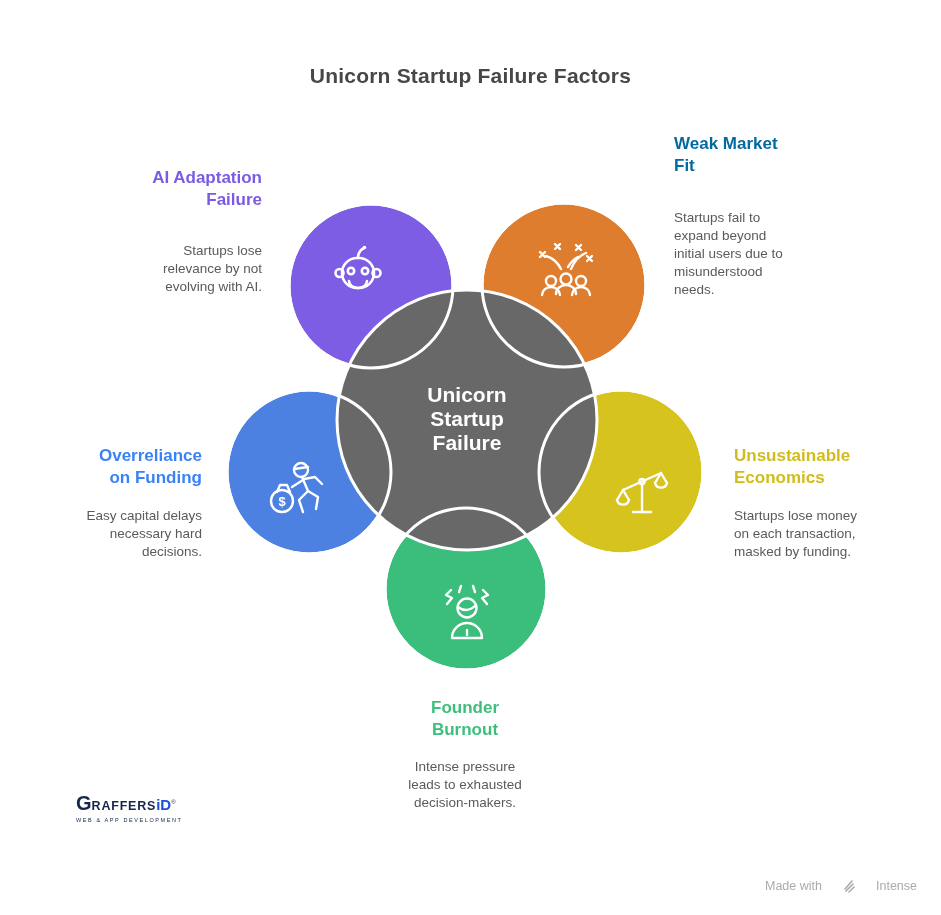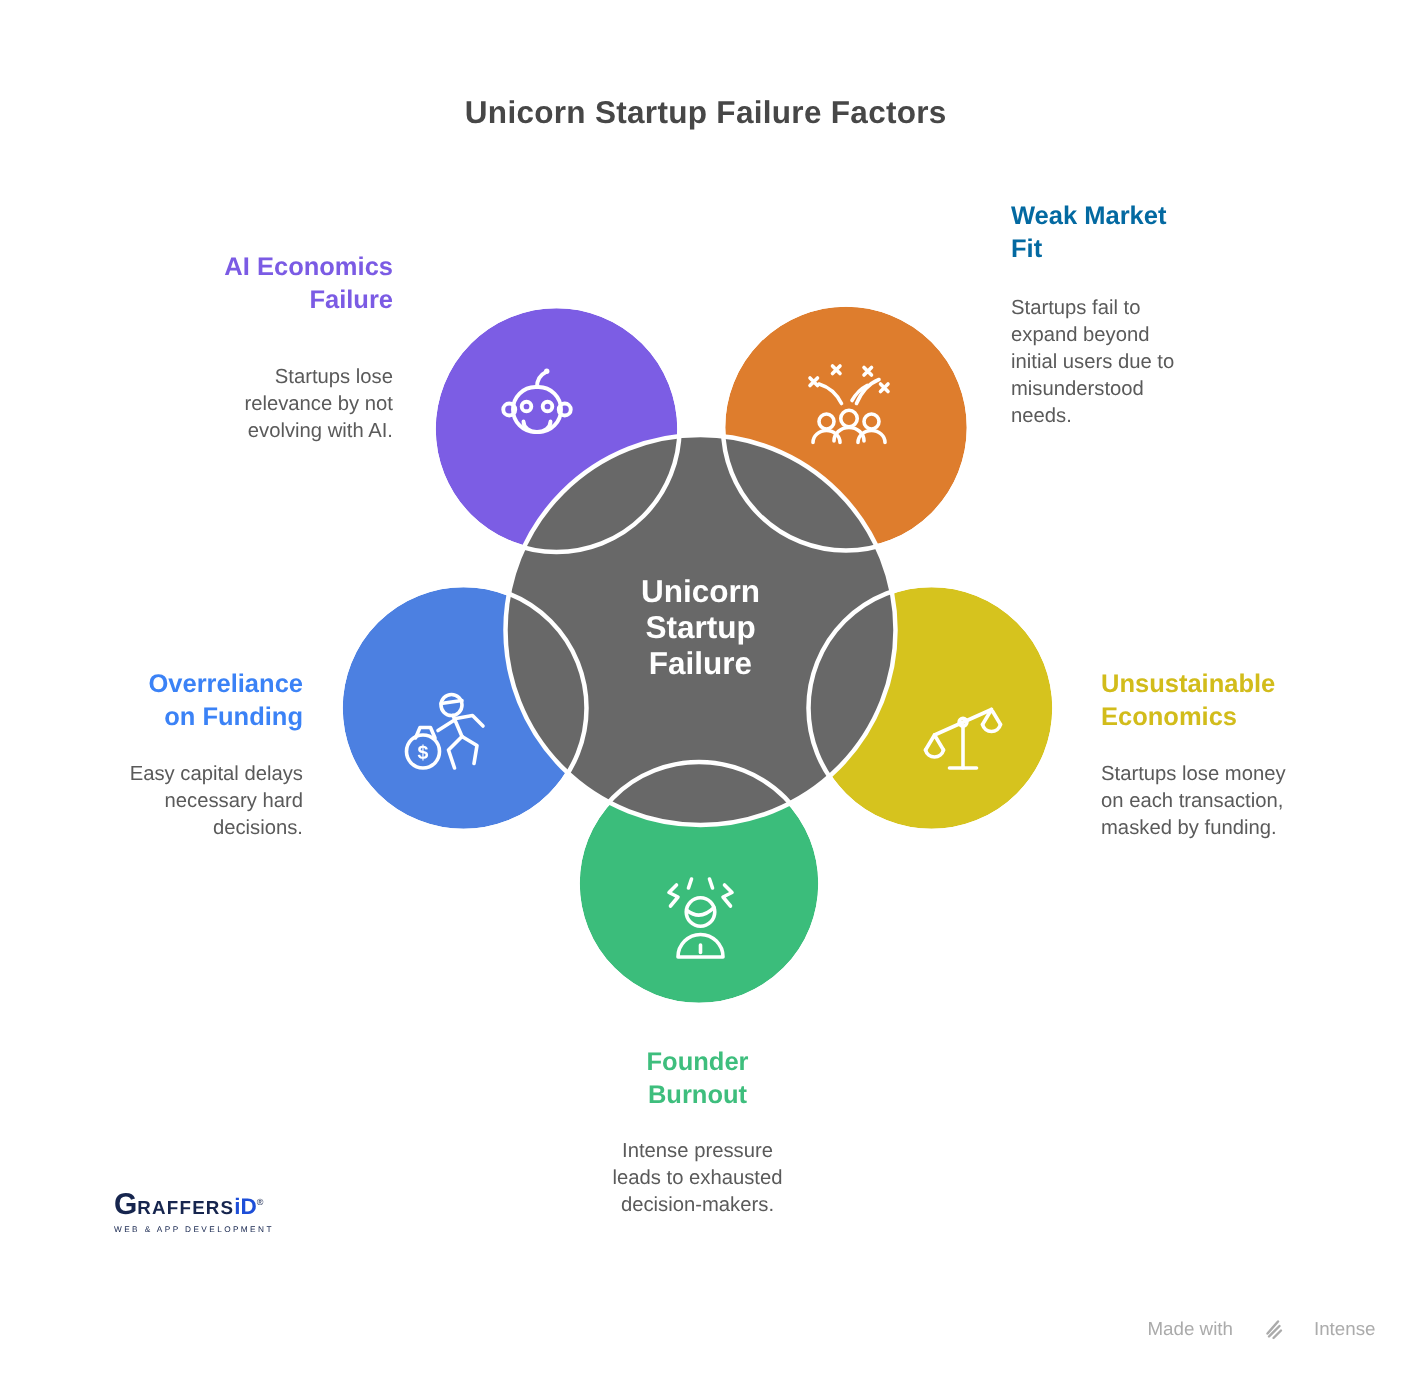--- a/index.html
+++ b/index.html
@@ -19,21 +19,21 @@
   .factor-desc  { font-size:13.5px; line-height:18px; color:#5A5A5A; }
 
   
   #factor-ai { left:118px; top:167px; width:144px; text-align:right; }
   #factor-ai .factor-title { color:#7B5BE4; width:126px; margin-left:auto; }
   #factor-ai .factor-desc  { width:122px; margin-left:auto; margin-top:31px; }
 
   
   #factor-market { left:674px; top:133px; width:130px; text-align:left; }
   #factor-market .factor-title { color:#0369a1; width:122px; }
-  #factor-market .factor-desc  { width:120px; margin-top:19px; }
+  #factor-market .factor-desc  { width:120px; margin-top:32px; }
 
   
   #factor-funding { left:58px; top:445px; width:144px; text-align:right; }
   #factor-funding .factor-title { color:#3b82f6; width:116px; margin-left:auto; }
   #factor-funding .factor-desc  { width:128px; margin-left:auto; margin-top:18px; }
 
   
   #factor-econ { left:734px; top:445px; width:150px; text-align:left; }
   #factor-econ .factor-title { color:#D2BC1B; width:130px; }
   #factor-econ .factor-desc  { width:138px; margin-top:18px; }
@@ -151,21 +151,21 @@
       <path d="M16,10 l-5,5 l6,3 l-5,6"></path>
       <path d="M48,10 l5,5 l-6,3 l5,6"></path>
       <path d="M26,6 l-2,6"></path>
       <path d="M38,6 l2,6"></path>
     </g>
   </svg>
 
   <div class="center-label">Unicorn Startup Failure</div>
 
   <div class="factor" id="factor-ai">
-    <div class="factor-title">AI Economics Failure</div>
+    <div class="factor-title">AI Adaptation Failure</div>
     <div class="factor-desc">Startups lose relevance by not evolving with AI.</div>
   </div>
 
   <div class="factor" id="factor-market">
     <div class="factor-title">Weak Market Fit</div>
     <div class="factor-desc">Startups fail to expand beyond initial users due to misunderstood needs.</div>
   </div>
 
   <div class="factor" id="factor-funding">
     <div class="factor-title">Overreliance on Funding</div>

